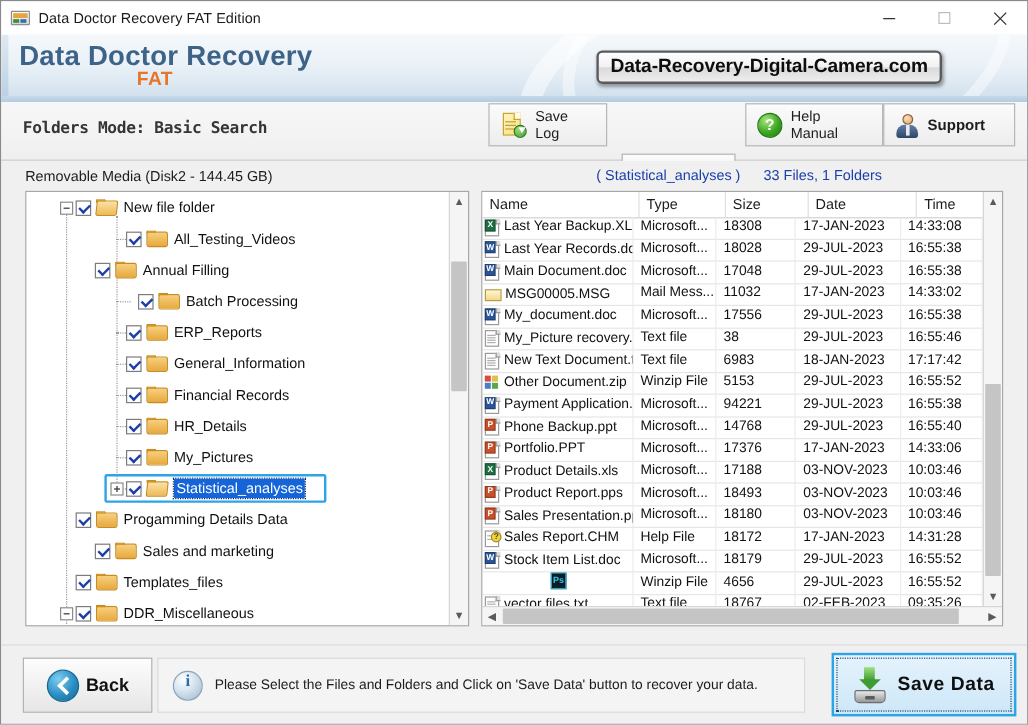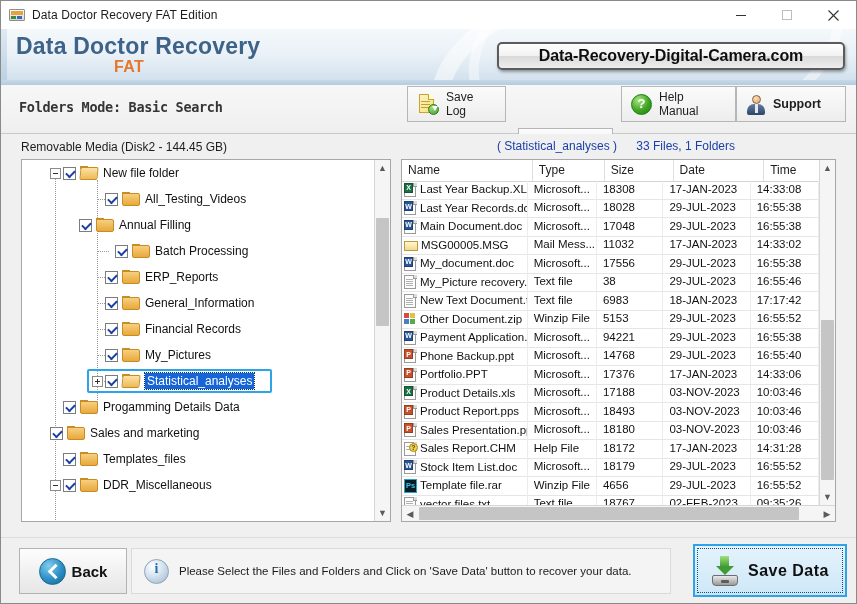--- a/index.html
+++ b/index.html
@@ -95,21 +95,21 @@
     font-size: 16px; color: #e8762a; font-weight: bold;
     letter-spacing: .4px;
   }
   .brand-bottom {
     position: absolute; left: 0; bottom: 0; width: 855px; height: 5px;
     background: linear-gradient(to bottom, #c6d9e9, #b4cbe0);
   }
 
   .weburl {
     position: absolute; left: 496px; top: 41px;
-    width: 348px; height: 28px;
+    width: 288px; height: 28px;
     box-sizing: border-box;
     border: 2px solid #5b5b5b;
     border-radius: 5px;
     background: linear-gradient(to bottom,#fefefe 0%,#f2f2f2 48%,#dadada 52%,#eeeeee 100%);
     box-shadow: 1px 2px 3px rgba(0,0,0,.35);
     display: flex; align-items: center; justify-content: center;
     font-size: 16px; font-weight: bold; color: #0e0e0e;
     letter-spacing: -.1px;
   }
 
@@ -662,20 +662,30 @@
             <span class="lbl">Financial Records</span>
           </div>
           <div class="tnode" style="padding-left: 70px;">
             <div class="hline" style="left: 75px; top: 13px; width: 12px;"></div>
             <span class="expander none"></span>
             <span class="cbox"></span>
             <span class="fold">
               <span class="tab"></span>
               <span class="back"></span>
             </span>
+            <span class="lbl">HR_Details</span>
+          </div>
+          <div class="tnode" style="padding-left: 70px;">
+            <div class="hline" style="left: 75px; top: 13px; width: 12px;"></div>
+            <span class="expander none"></span>
+            <span class="cbox"></span>
+            <span class="fold">
+              <span class="tab"></span>
+              <span class="back"></span>
+            </span>
             <span class="lbl">My_Pictures</span>
           </div>
           <div class="tnode open sel" style="padding-left: 70px;">
             <div class="hline" style="left: 75px; top: 13px; width: 12px;"></div>
             <span class="expander plus"></span>
             <span class="cbox"></span>
             <span class="fold">
               <span class="tab"></span>
               <span class="back"></span>
             </span>
@@ -684,21 +694,21 @@
           </div>
           <div class="tnode" style="padding-left: 28px;">
             <span class="expander none"></span>
             <span class="cbox"></span>
             <span class="fold">
               <span class="tab"></span>
               <span class="back"></span>
             </span>
             <span class="lbl">Progamming Details Data</span>
           </div>
-          <div class="tnode" style="padding-left: 15px;">
+          <div class="tnode" style="padding-left: 44px;">
             <span class="expander none"></span>
             <span class="cbox"></span>
             <span class="fold">
               <span class="tab"></span>
               <span class="back"></span>
             </span>
             <span class="lbl">Sales and marketing</span>
           </div>
           <div class="tnode" style="padding-left: 28px;">
             <span class="expander none"></span>
@@ -960,21 +970,21 @@
                 <span class="badge">W</span>
               </span>
               <span>Stock Item List.doc</span>
             </div>
             <div class="cell" style="width: 73px; padding-left: 6px;">Microsoft...</div>
             <div class="cell" style="width: 70px; padding-left: 6px;">18179</div>
             <div class="cell" style="width: 92px; padding-left: 6px;">29-JUL-2023</div>
             <div class="cell" style="width: 72px; padding-left: 6px;">16:55:52</div>
           </div>
           <div class="frow">
-            <div class="cell name" style="width: 133px;">
+            <div class="cell name" style="width: 133px; flex-direction: column;">
               <span class="fi ps">
                 <span class="box">Ps</span>
               </span>
               <span>Template file.rar</span>
             </div>
             <div class="cell" style="width: 73px; padding-left: 6px;">Winzip File</div>
             <div class="cell" style="width: 70px; padding-left: 6px;">4656</div>
             <div class="cell" style="width: 92px; padding-left: 6px;">29-JUL-2023</div>
             <div class="cell" style="width: 72px; padding-left: 6px;">16:55:52</div>
           </div>

